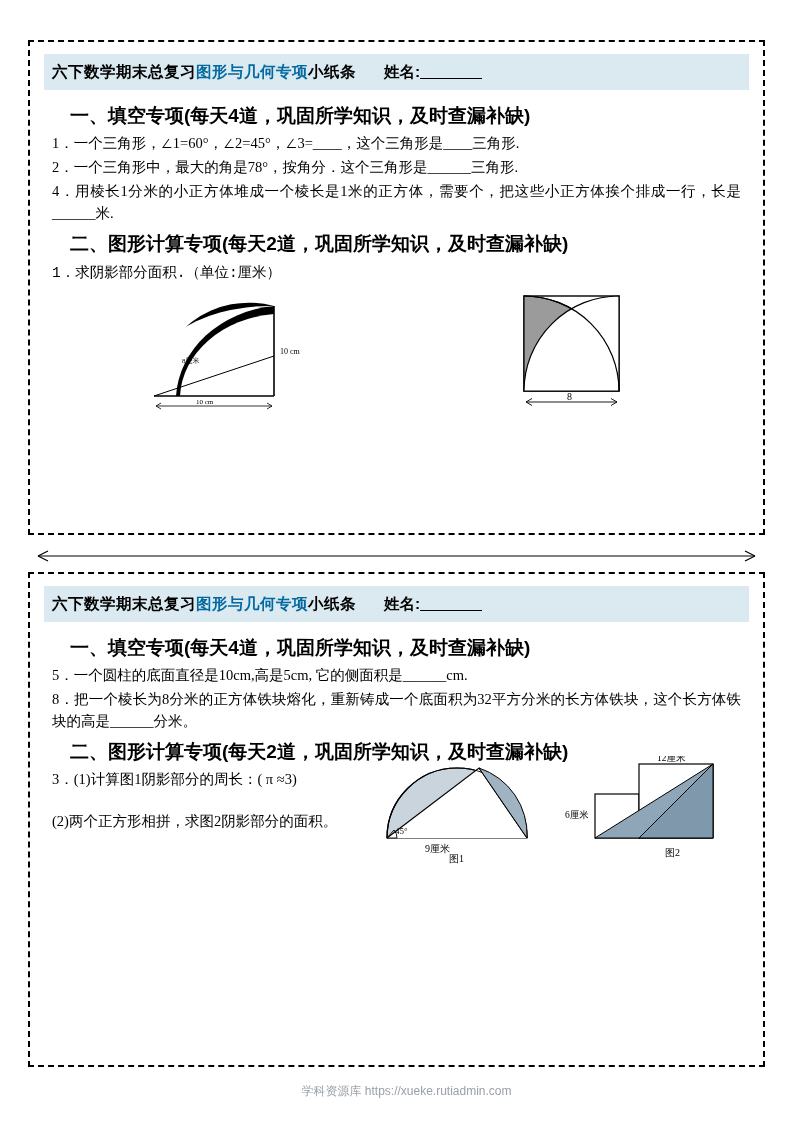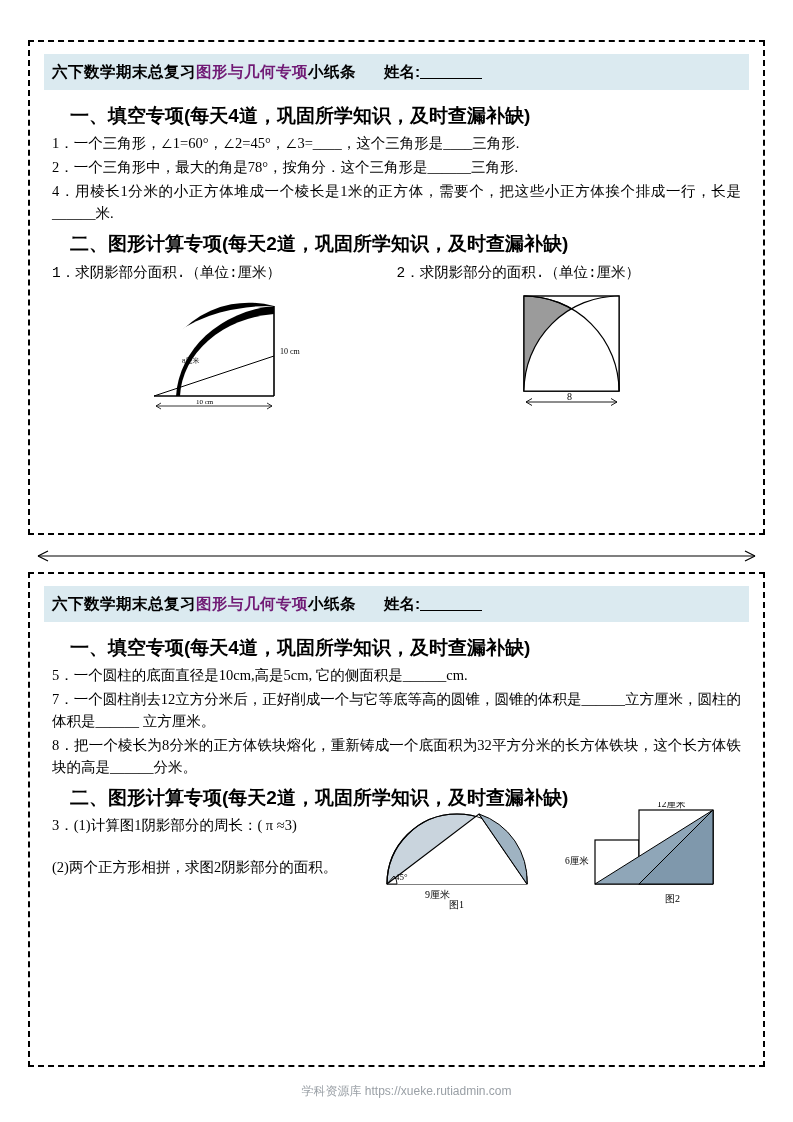--- a/index.html
+++ b/index.html
@@ -35,21 +35,21 @@
     padding:0 8px;
     box-sizing:border-box;
   }
   .title-bar .t{
     font-family:"Liberation Sans", sans-serif;
     font-weight:bold;
     font-size:15.5px;
     letter-spacing:0.5px;
     white-space:nowrap;
   }
-  .title-bar .t.blue{color:#701a75;}
+  .title-bar .t.blue{color:#0369a1;}
   .title-bar .name{
     margin-left:28px;
     font-family:"Liberation Sans", sans-serif;
     font-weight:bold;
     font-size:15.5px;
     white-space:nowrap;
   }
   .title-bar .name .ul{
     display:inline-block;
     width:62px;border-bottom:1.3px solid #000;
@@ -127,21 +127,20 @@
       <div class="sec-head">一、填空专项(每天4道，巩固所学知识，及时查漏补缺)</div>
 
       <div class="q">1．一个三角形，∠1=60°，∠2=45°，∠3=____，这个三角形是____三角形.</div>
       <div class="q">2．一个三角形中，最大的角是78°，按角分．这个三角形是______三角形.</div>
       <div class="q">4．用棱长1分米的小正方体堆成一个棱长是1米的正方体，需要个，把这些小正方体挨个排成一行，长是______米.</div>
 
       <div class="sec-head">二、图形计算专项(每天2道，巩固所学知识，及时查漏补缺)</div>
 
       <div class="two-col">
         <div class="col-label">1．求阴影部分面积.（单位:厘米）</div>
-        <div class="col-label">2．求阴影部分的面积.（单位:厘米）</div>
       </div>
 
       <div class="fig-row">
         <div class="fig-cell">
           <svg width="200" height="125" viewBox="0 0 200 125">
 
             <path d="M30,110 L30,40 Q30,40 60,30 L150,20 L150,110 Z" fill="none" stroke="none"></path>
             <path d="M150,20 L150,110 L30,110 A95,95 0 0 1 150,20 Z" fill="#000000"></path>
             <path d="M150,110 L30,110 A120,72 0 0 1 150,20 Z" fill="#ffffff"></path>
             <path d="M150,20 L150,110 L52,110 A110,96 0 0 1 150,20 Z" fill="#000000"></path>
@@ -189,21 +188,20 @@
       <span class="t blue">图形与几何专项</span>
       <span class="t">小纸条</span>
       <span class="name"><span>姓名:</span><span class="ul"></span></span>
     </div>
 
     <div class="content">
 
       <div class="sec-head">一、填空专项(每天4道，巩固所学知识，及时查漏补缺)</div>
 
       <div class="q">5．一个圆柱的底面直径是10cm,高是5cm, 它的侧面积是______cm.</div>
-      <div class="q">7．一个圆柱削去12立方分米后，正好削成一个与它等底等高的圆锥，圆锥的体积是______立方厘米，圆柱的体积是______ 立方厘米。</div>
       <div class="q">8．把一个棱长为8分米的正方体铁块熔化，重新铸成一个底面积为32平方分米的长方体铁块，这个长方体铁块的高是______分米。</div>
 
       <div class="sec-head">二、图形计算专项(每天2道，巩固所学知识，及时查漏补缺)</div>
 
       <div class="q-block">
         <div class="q">3．(1)计算图1阴影部分的周长：( π ≈3)</div>
         <div class="spacer"></div>
         <div class="spacer"></div>
         <div class="q">(2)两个正方形相拼，求图2阴影部分的面积。</div>
       </div>

